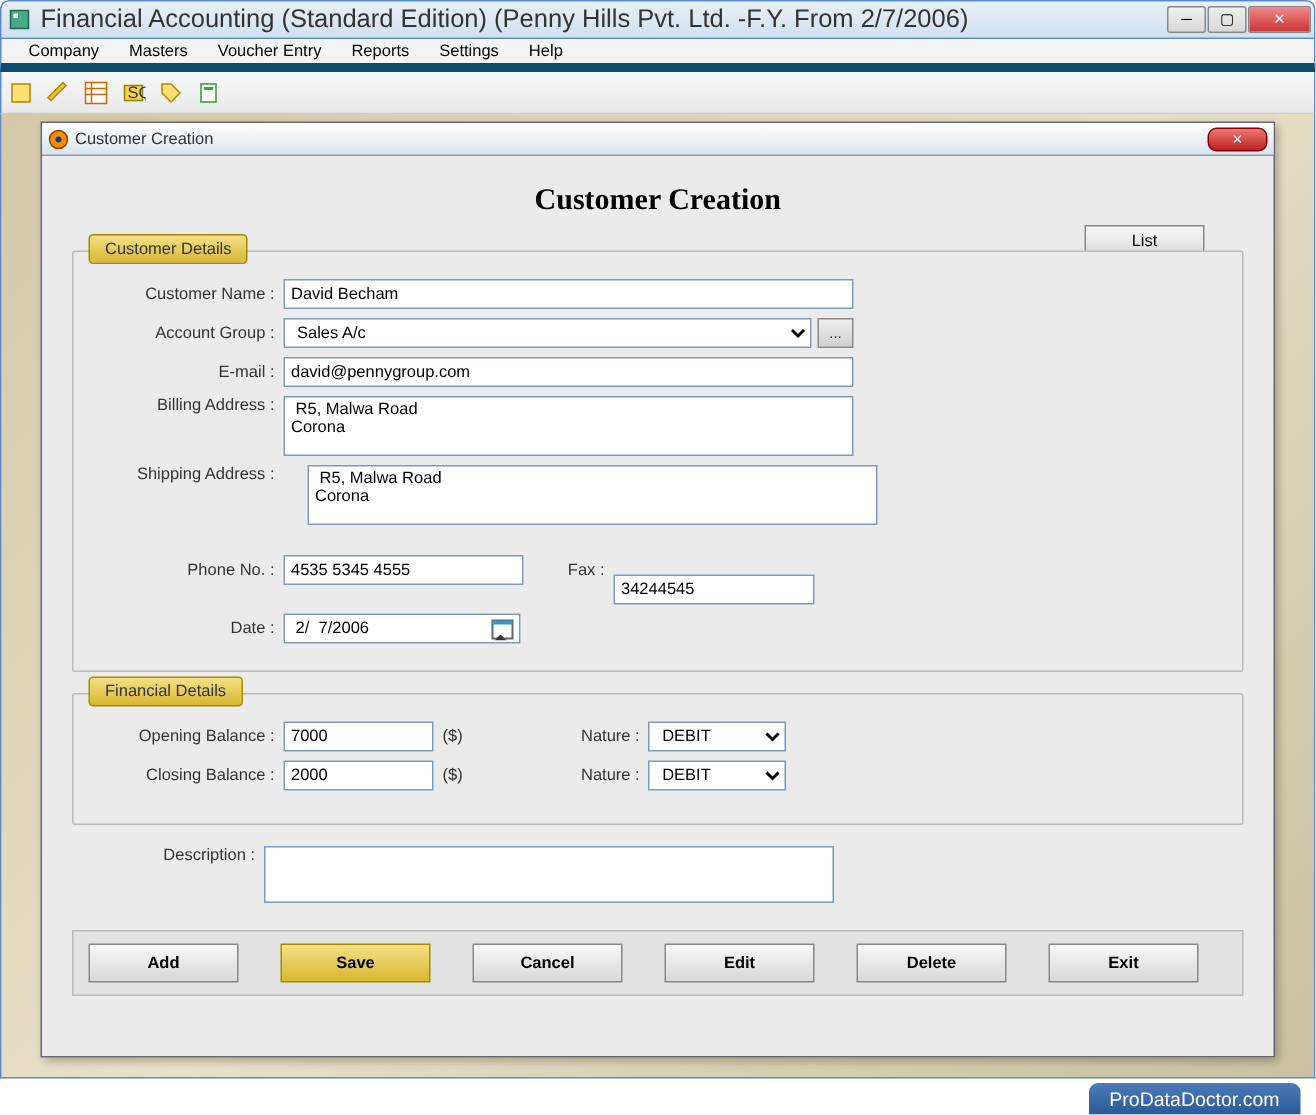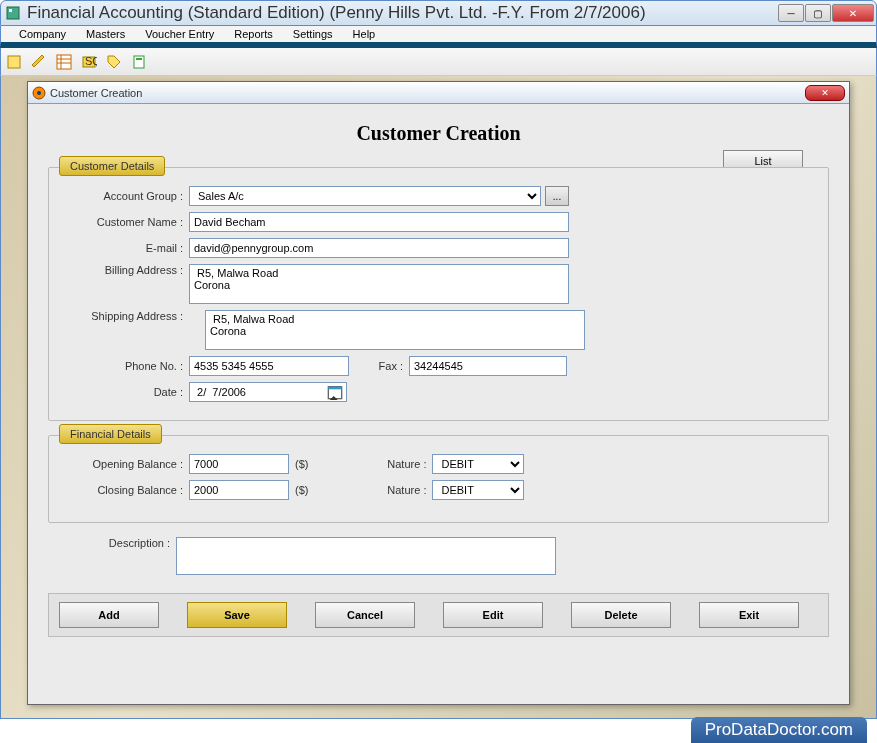--- a/index.html
+++ b/index.html
@@ -48,21 +48,21 @@
 .dots-btn { width: 24px; height: 20px; background: linear-gradient(#f0f0f0,#d0d0d0); border: 1px solid #888; margin-left: 4px; cursor: pointer; font-size: 10px; }
 .date-inp { width: 158px; position: relative; display: flex; align-items: center; }
 .date-inp input { flex: 1; }
 .cal-icon { width: 16px; height: 16px; position: absolute; right: 4px; cursor: pointer; }
 .cur { margin-left: 6px; color: #333; }
 
 .btn-bar { margin-top: 18px; background: #e2e2e2; border: 1px solid #bbb; padding: 8px 10px; display: flex; gap: 28px; justify-content: flex-start; }
 .act-btn { width: 100px; height: 26px; background: linear-gradient(#f8f8f8,#d8d8d8); border: 1px solid #888; cursor: pointer; font-size: 11px; font-weight: bold; }
 .act-btn.primary { background: linear-gradient(#f4e087,#d8b830); border: 1px solid #aa8800; }
 
-.footer-tag { position: absolute; bottom: 0; right: 10px; background: linear-gradient(#4a7ab8,#2a5a98); color: #fff; padding: 3px 14px; font-size: 17px; border-top-left-radius: 6px; border-top-right-radius: 6px; }
+.footer-tag { position: absolute; bottom: 0; right: 10px; background: linear-gradient(#4a7ab8,#2a5a98); color: #fff; padding: 3px 14px; font-size: 13px; border-top-left-radius: 6px; border-top-right-radius: 6px; }
 </style>
 </head>
 <body>
 
 <div class="main-window">
 
   <div class="titlebar">
     <svg class="titlebar-icon" viewBox="0 0 16 16">
         <rect x="2" y="2" width="12" height="12" fill="#4a8" stroke="#264"></rect>
         <rect x="4" y="4" width="3" height="3" fill="#fff"></rect>
@@ -136,47 +136,47 @@
 
       <div class="dlg-body">
         <div class="dlg-heading">Customer Creation</div>
 
         <button class="list-btn">List</button>
 
         <div class="fieldset">
           <div class="fieldset-title">Customer Details</div>
 
           <div class="row">
+            <span class="lbl">Customer Name :</span>
+            <input type="text" class="wide" value="David Becham" style="">
+          </div>
+          <div class="row">
             <span class="lbl">Account Group :</span>
             <select class="sel-wide"><option>Sales A/c</option></select>
             <button class="dots-btn">...</button>
-          </div>
-          <div class="row">
-            <span class="lbl">Customer Name :</span>
-            <input type="text" class="wide" value="David Becham" style="">
           </div>
           <div class="row">
             <span class="lbl">E-mail :</span>
             <input type="text" class="wide" value="david@pennygroup.com" style="">
           </div>
           <div class="row" style="align-items:flex-start;">
             <span class="lbl">Billing Address :</span>
             <textarea class="wide" style=""> R5, Malwa Road
 Corona</textarea>
           </div>
           <div class="row" style="align-items:flex-start;gap:16px;">
             <span class="lbl">Shipping Address :</span>
             <textarea class="wide" style=""> R5, Malwa Road
 Corona</textarea>
           </div>
           <div class="row">
             <span class="lbl">Phone No. :</span>
             <input type="text" style="width: 160px;" value="4535 5345 4555">
             <span class="lbl2">Fax :</span>
-            <input type="text" style="width: 158px;" value="34244545">
+            <input type="text" style="width: 134px; margin-top: 27px;" value="34244545">
           </div>
           <div class="row">
             <span class="lbl">Date :</span>
             <div class="date-inp">
               <input type="text" value=" 2/  7/2006" style="">
               <svg class="cal-icon" viewBox="0 0 12 12">
                   <rect x="1" y="2" width="10" height="9" fill="#fff" stroke="#666"></rect>
                   <rect x="1" y="2" width="10" height="2" fill="#39c"></rect>
                   <path d="M2 12 l3-3 l3 3" fill="#333"></path>
                 </svg>

